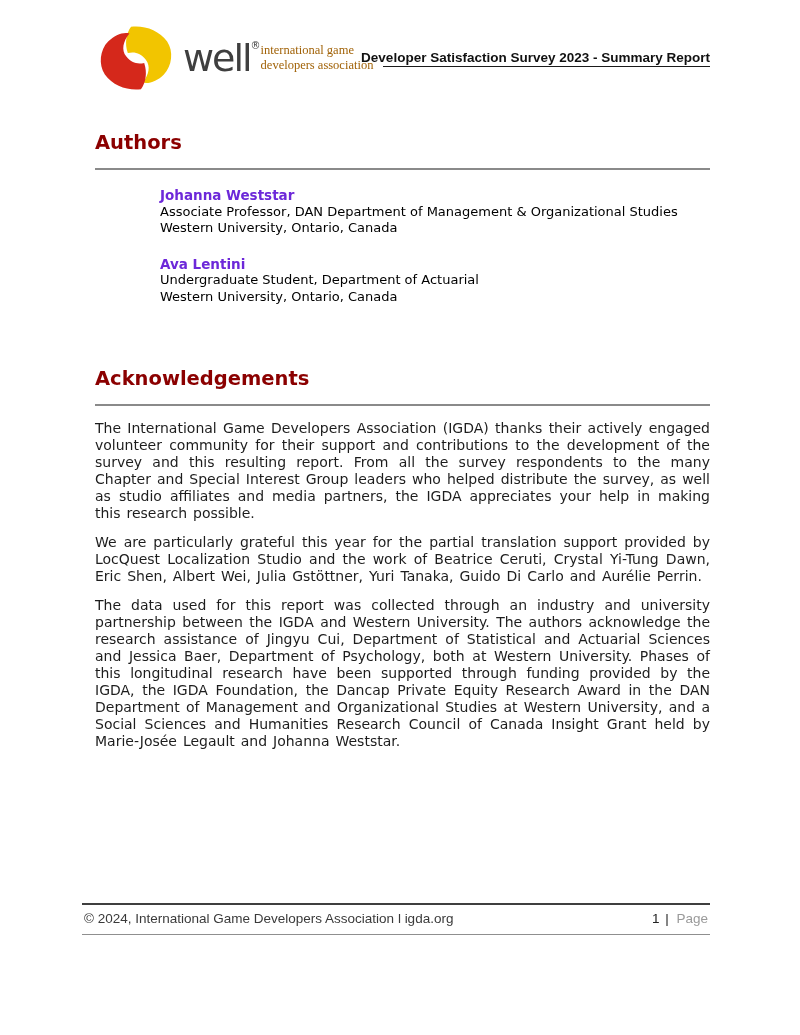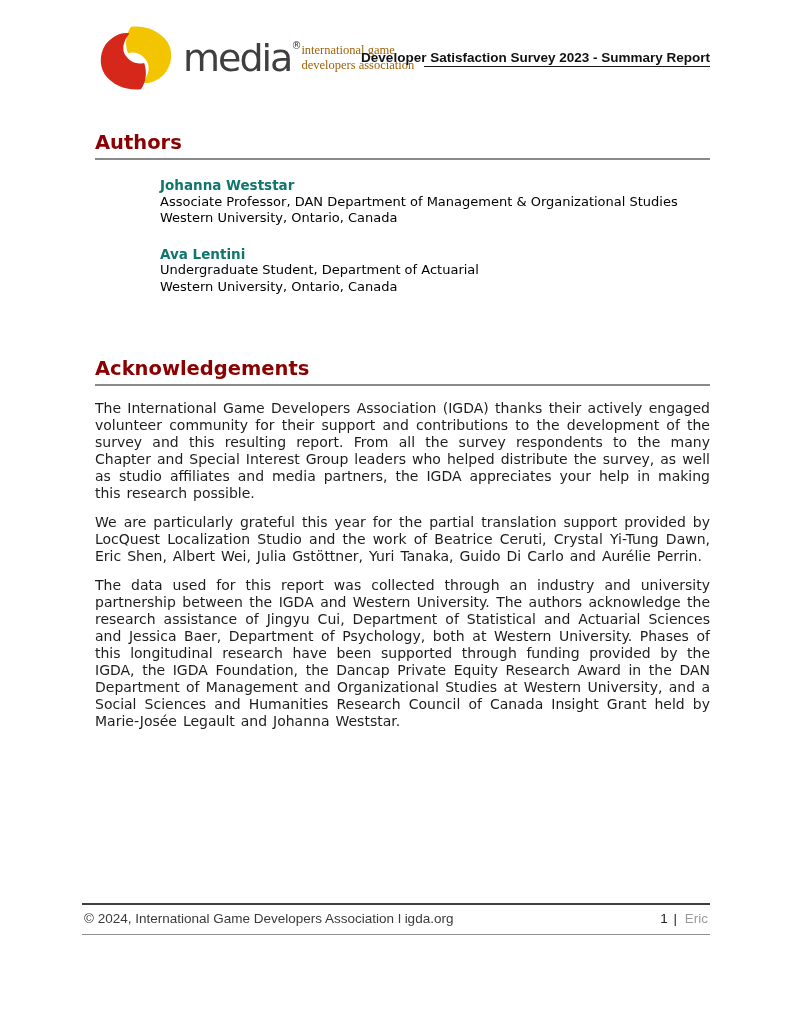--- a/index.html
+++ b/index.html
@@ -72,34 +72,34 @@
     color: #111111;
     white-space: nowrap;
   }
 
   
   .section-heading {
     font-size: 19.5px;
     font-weight: bold;
     color: var(--heading-red);
     letter-spacing: 0;
-    padding-bottom: 4px;
+    padding-bottom: 14px;
     border-bottom: 2px solid #8a8a8a;
   }
   .authors-heading { margin-top: 40px; }
   .ack-heading { margin-top: 62px; }
 
   
   .authors-list { margin-top: 17px; padding-left: 65px; }
   .author-entry { margin-bottom: 19px; }
   .author-name {
     font-size: 13.5px;
     font-weight: bold;
     line-height: 16.5px;
-    color: #0f766e;
+    color: #6d28d9;
   }
   .author-line {
     font-size: 13px;
     line-height: 16.5px;
     color: #000000;
   }
 
   
   .ack-body { margin-top: 14px; }
   .ack-body p {
@@ -153,21 +153,21 @@
             C 40 80, 22 74, 12 60
             C 4 48, 6 30, 16 20
             C 24 12, 34 8, 42 10
             C 34 20, 32 30, 38 38
             C 44 46, 52 48, 60 46
             C 64 58, 62 70, 56 78 Z"></path>
         </svg>
       </div>
       <div class="brand-text">
         <div class="brand-name">
-          <span>media</span><sup>®</sup>
+          <span>well</span><sup>®</sup>
         </div>
         <div class="tagline">
           <div>international game</div>
           <div>developers association</div>
         </div>
       </div>
     </div>
     <div class="header-right">
       <span class="report-title">Developer Satisfaction Survey 2023 - Summary Report</span>
     </div>
@@ -195,18 +195,18 @@
     <p>We are particularly grateful this year for the partial translation support provided by LocQuest Localization Studio and the work of Beatrice Ceruti, Crystal Yi-Tung Dawn, Eric Shen, Albert Wei, Julia Gstöttner, Yuri Tanaka, Guido Di Carlo and Aurélie Perrin.</p>
     <p>The data used for this report was collected through an industry and university partnership between the IGDA and Western University. The authors acknowledge the research assistance of Jingyu Cui, Department of Statistical and Actuarial Sciences and Jessica Baer, Department of Psychology, both at Western University. Phases of this longitudinal research have been supported through funding provided by the IGDA, the IGDA Foundation, the Dancap Private Equity Research Award in the DAN Department of Management and Organizational Studies at Western University, and a Social Sciences and Humanities Research Council of Canada Insight Grant held by Marie-Josée Legault and Johanna Weststar.</p>
   </div>
 
   <div class="footer">
     <div class="footer-row">
       <span class="footer-copyright">© 2024, International Game Developers Association l igda.org</span>
       <span class="footer-page">
         <span>1</span>
         <span class="page-sep">|</span>
-        <span class="page-label">Eric</span>
+        <span class="page-label">Page</span>
       </span>
     </div>
   </div>
 
 </div>
 
 </body></html>

